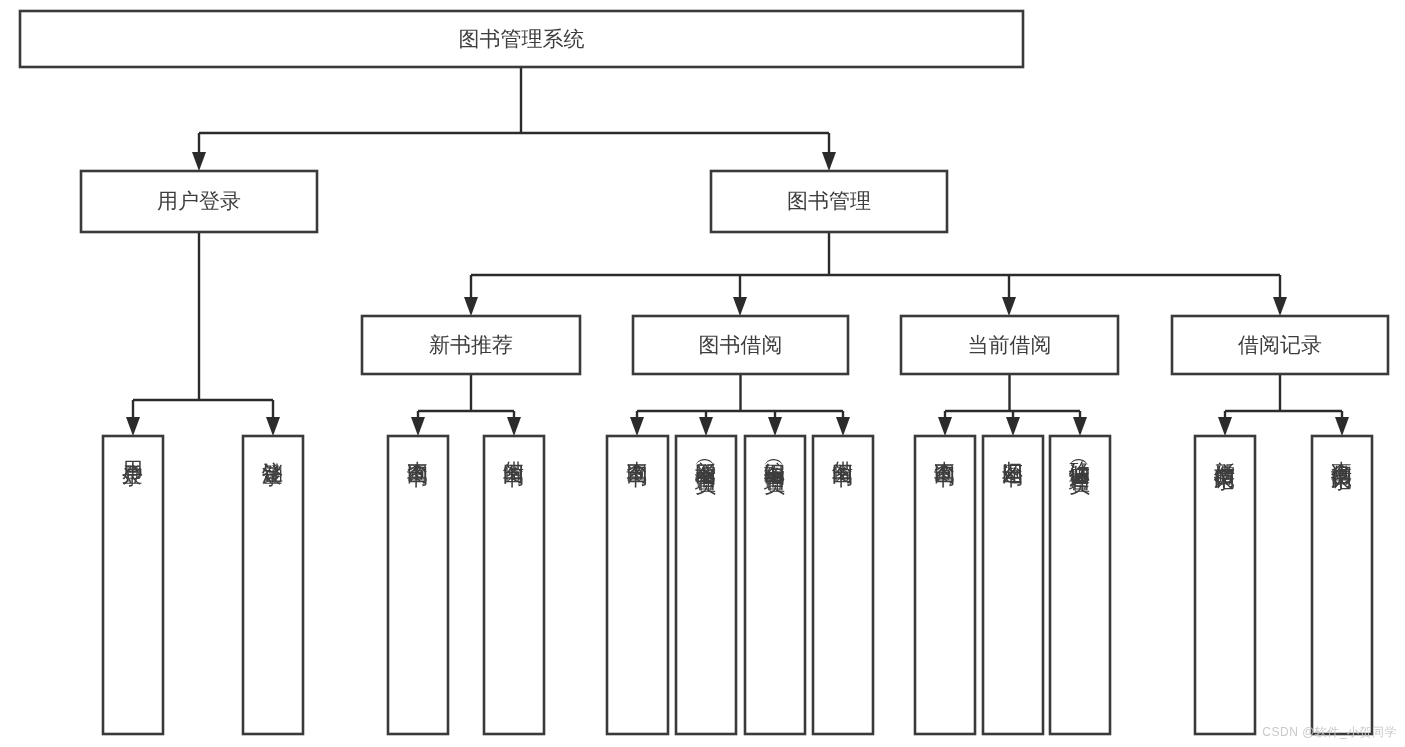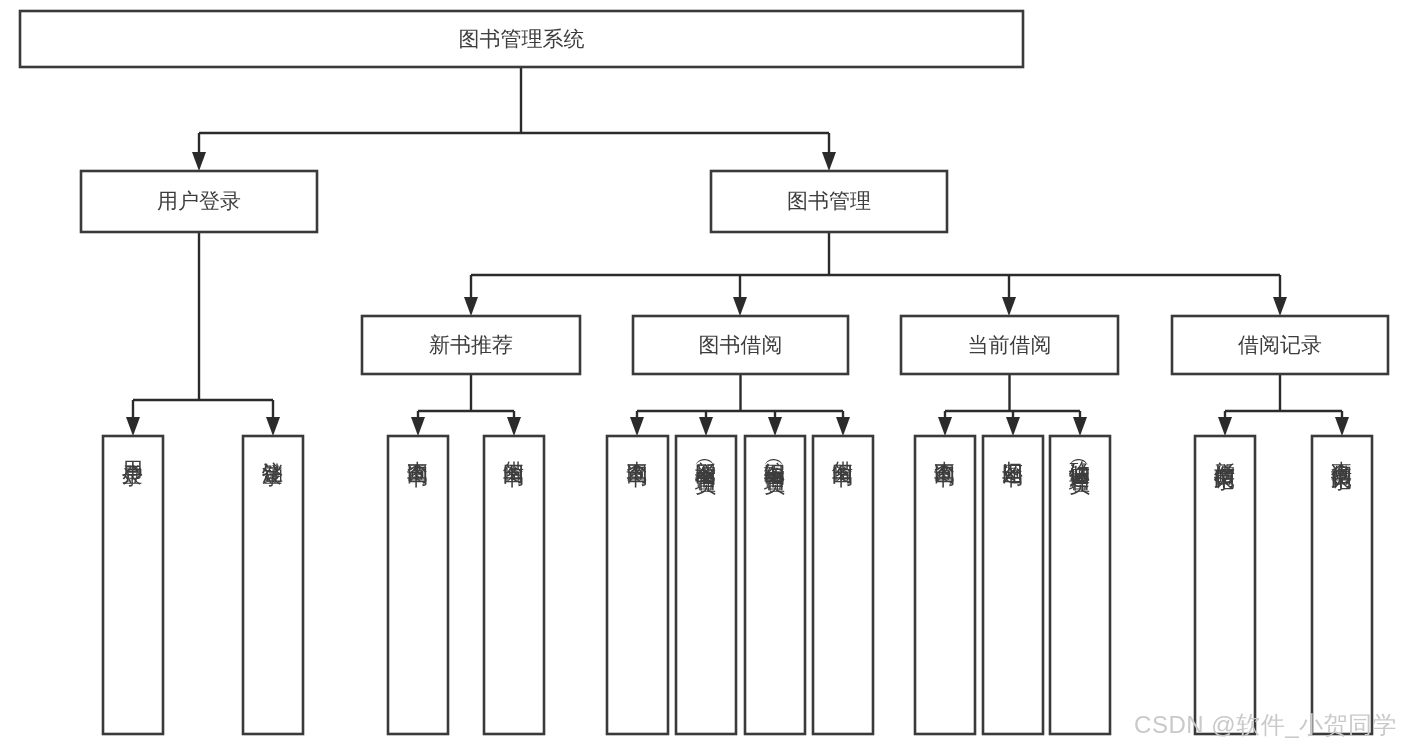--- a/index.html
+++ b/index.html
@@ -65,21 +65,21 @@
     display: flex;
     align-items: flex-start;
     justify-content: center;
     pointer-events: none;
   }
   .watermark {
     position: absolute;
     right: 8px;
     bottom: 6px;
     font-family: "Liberation Sans", "DejaVu Sans", sans-serif;
-    font-size: 24px;
+    font-size: 12px;
     color: #c9c9c9;
     letter-spacing: 0.5px;
     white-space: nowrap;
   }
 </style>
 </head>
 <body>
 
 <div id="diagram-root">
 

